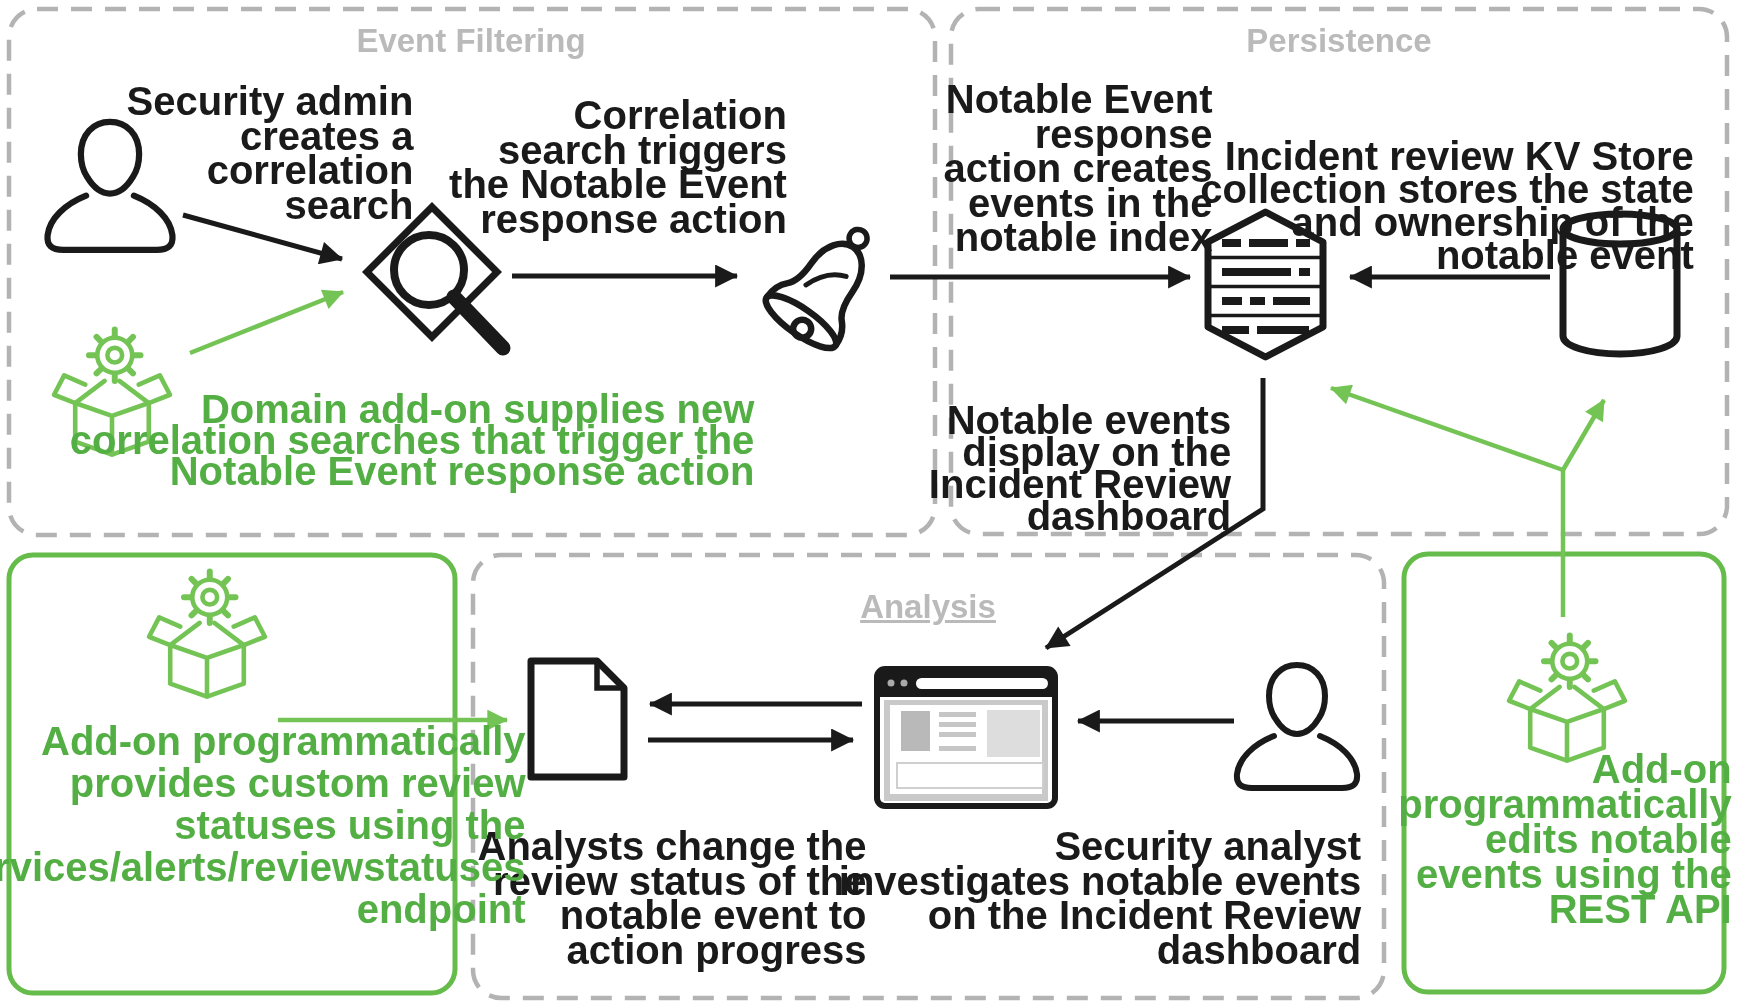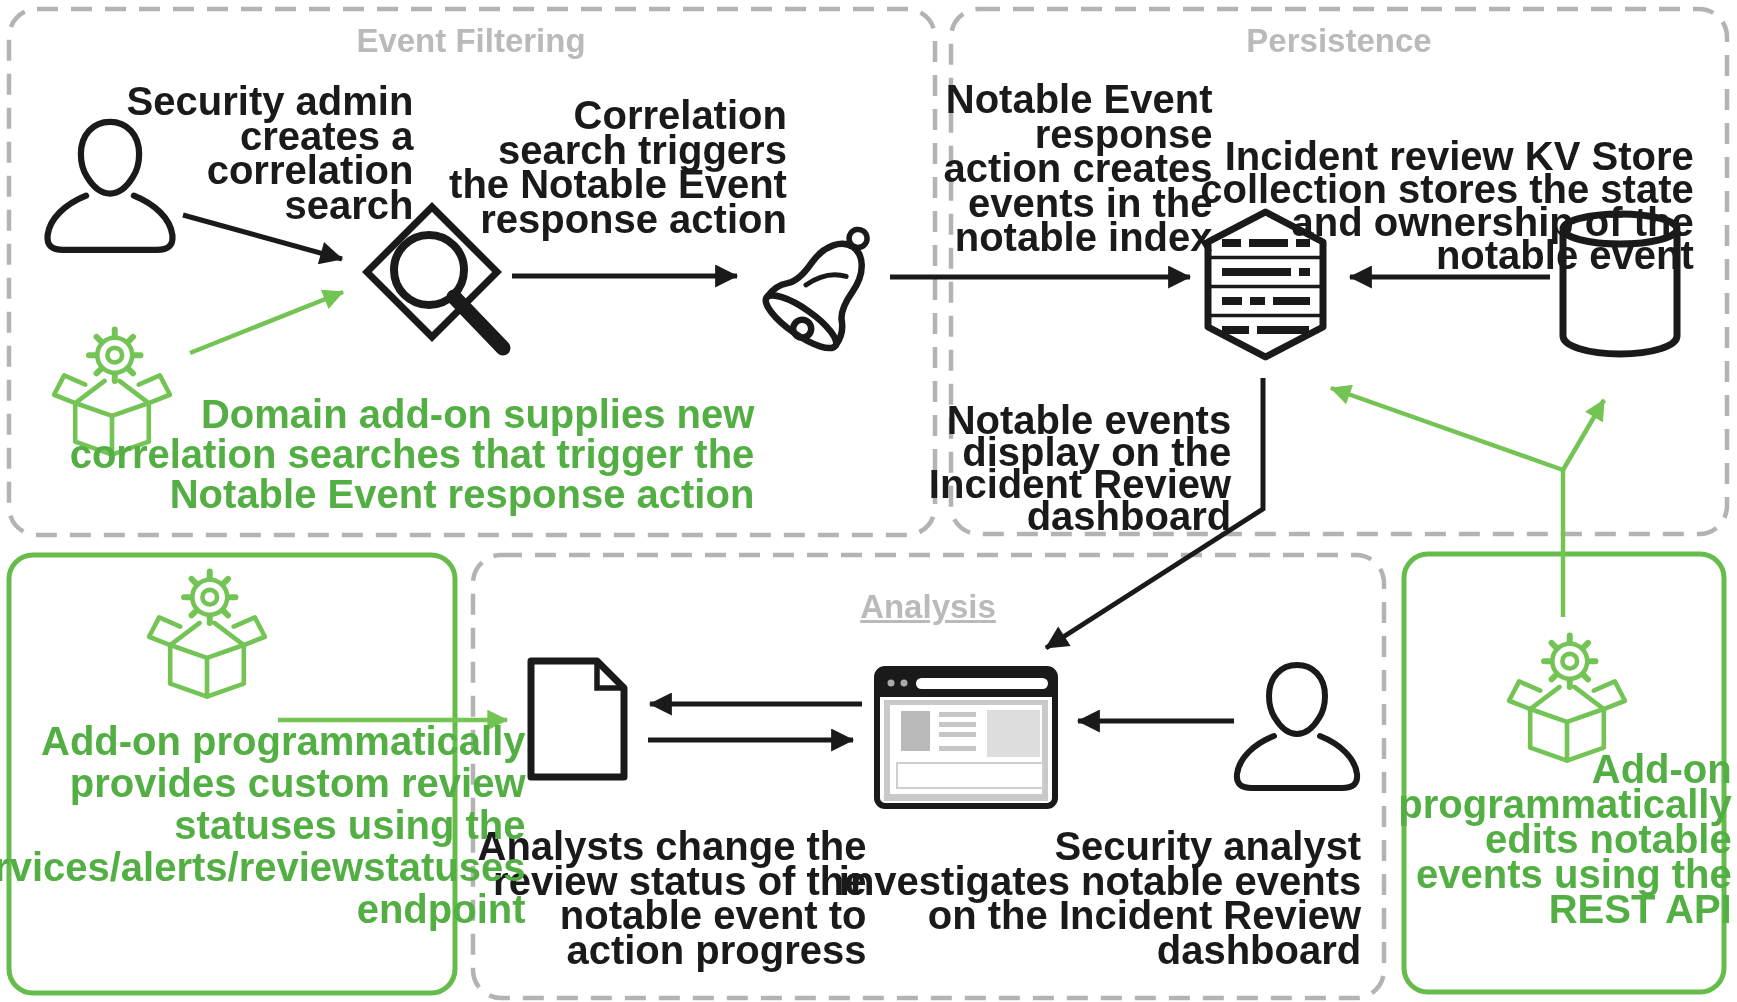--- a/index.html
+++ b/index.html
@@ -139,21 +139,21 @@
   <div class="sec-title" style="left:928px;top:588px;text-decoration:underline;">Analysis</div>
 
   <div class="lbl" style="left:270px;top:84px;">Security admin
 creates a
 correlation
 search</div>
   <div class="lbl" style="left:618px;top:98px;">Correlation
 search triggers
 the Notable Event
 response action</div>
-  <div class="lbl green" style="left:412px;top:394px;line-height:40px;">Domain add-on supplies new
+  <div class="lbl green" style="left:412px;top:394px;line-height:31px;">Domain add-on supplies new
 correlation searches that trigger the
 Notable Event response action</div>
   <div class="lbl" style="left:1078px;top:82px;">Notable Event
 response
 action creates
 events in the
 notable index</div>
   <div class="lbl" style="left:1447px;top:100px;line-height:33px;margin-top:40px;">Incident review KV Store
 collection stores the state
 and ownership of the

